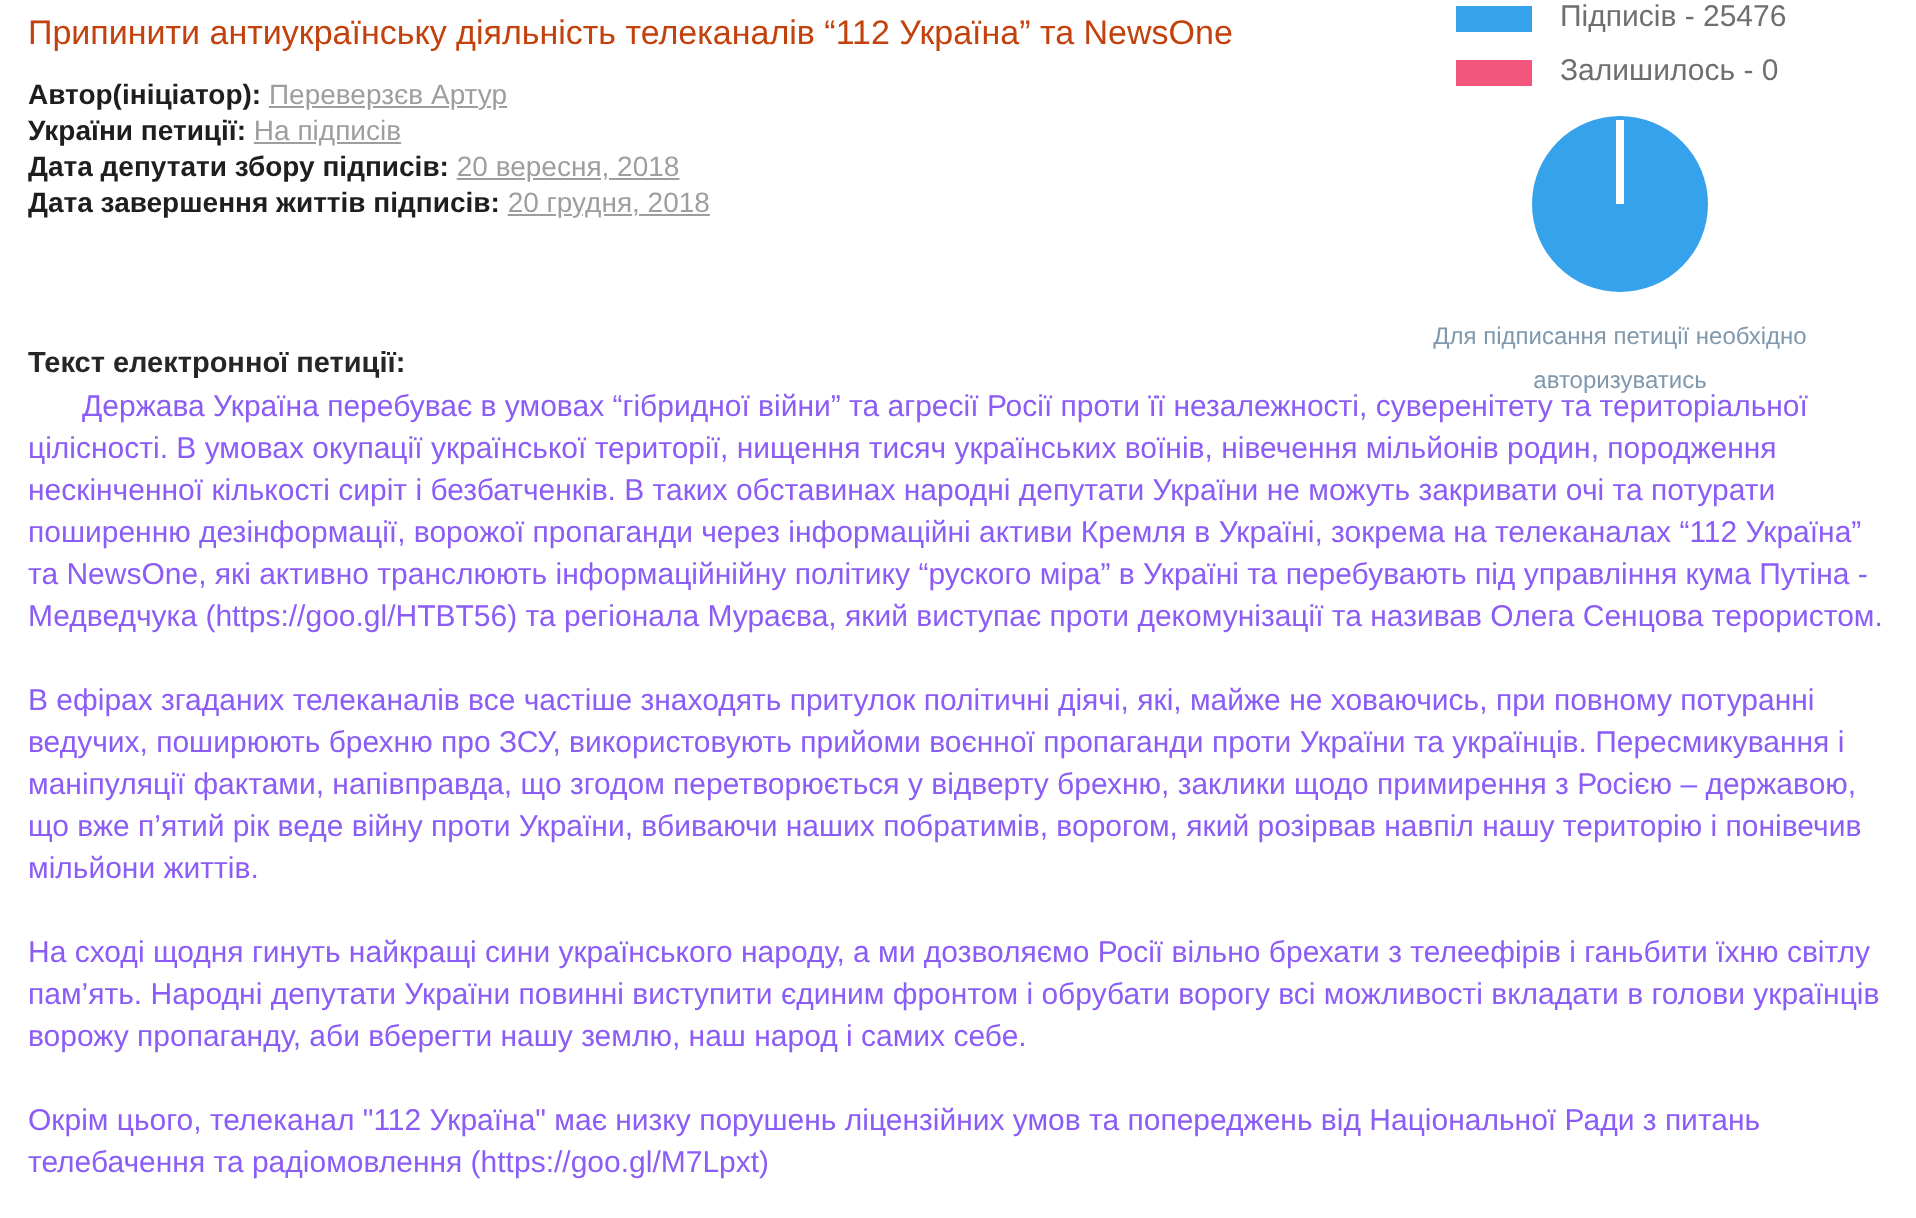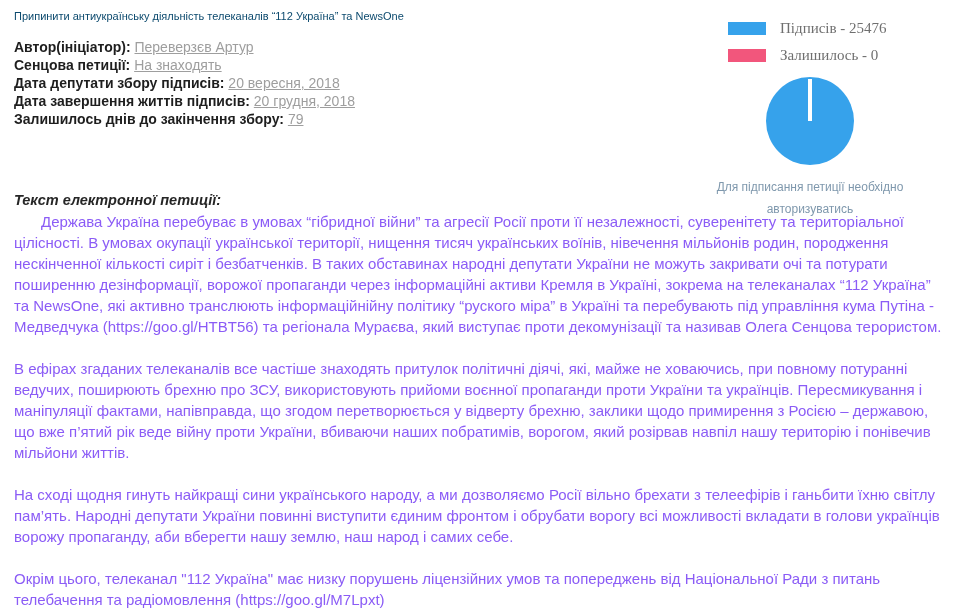--- a/index.html
+++ b/index.html
@@ -6,41 +6,41 @@
   body {
     width:958px; height:609px;
     background:#ffffff;
     font-family:"Liberation Sans", sans-serif;
     position:relative;
     overflow:hidden;
     -webkit-font-smoothing:antialiased;
   }
   .main { position:absolute; left:14px; top:0; width:930px; }
   .page-title {
-    font-size:11px; font-weight:400; color:#0c4a6e;
+    font-size:17px; font-weight:400; color:#c2410c;
     margin:6px 0 11px 0; line-height:21px;
   }
   .meta-row { font-size:14px; line-height:18px; white-space:nowrap; }
   .meta-label { font-weight:700; color:#1e1e1e; }
   .meta-value { color:#9e9e9e;text-decoration:underline; }
 
   .petition { margin-top:62px; }
   .petition-heading {
     font-size:14.5px; font-weight:700; color:#262626;
-    line-height:20px; margin:0 0 1px 0;font-style:italic;
+    line-height:20px; margin:0 0 1px 0;
   }
   .para {
     font-size:15px; line-height:21px; color:#8b5cf6;
     margin:0 0 21px 0;
   }
   .para.indent { text-indent:27px; }
   .para:last-child { margin-bottom:0; }
 
   .chart-col { position:absolute; left:690px; top:0; width:240px; }
-  .legend { margin:19px 0 0 38px;font-family:Liberation Serif, serif; }
+  .legend { margin:0 0 0 38px; }
   .legend-row { display:flex; align-items:center; margin-bottom:9px; cursor:pointer; }
   .swatch { width:38px; height:13px; margin-right:14px; flex:0 0 auto; }
   .legend-label { font-size:15px; color:#6f6f6f; line-height:18px; }
   .pie-wrap { width:88px; margin:13px auto 0 auto; }
   .pie-wrap svg { display:block; }
   .auth-note {
     width:214px; margin:11px auto 0 auto; text-align:center;
     font-size:12px; line-height:22px; color:#7f98ad;
   }
 </style>
@@ -49,34 +49,30 @@
 
 <div class="main">
   <h1 class="page-title">Припинити антиукраїнську діяльність телеканалів “112 Україна” та NewsOne</h1>
 
   <div class="meta">
     <div class="meta-row">
       <span class="meta-label">Автор(ініціатор):</span>
       <span class="meta-value">Переверзєв Артур</span>
     </div>
     <div class="meta-row">
-      <span class="meta-label">Сенцова петиції:</span>
-      <span class="meta-value">На знаходять</span>
+      <span class="meta-label">України петиції:</span>
+      <span class="meta-value">На підписів</span>
     </div>
     <div class="meta-row">
       <span class="meta-label">Дата депутати збору підписів:</span>
       <span class="meta-value">20 вересня, 2018</span>
     </div>
     <div class="meta-row">
       <span class="meta-label">Дата завершення життів підписів:</span>
       <span class="meta-value">20 грудня, 2018</span>
-    </div>
-    <div class="meta-row">
-      <span class="meta-label">Залишилось днів до закінчення збору:</span>
-      <span class="meta-value">79</span>
     </div>
   </div>
 
   <div class="petition">
     <div class="petition-heading">Текст електронної петиції:</div>
     <p class="para indent">Держава Україна перебуває в умовах “гібридної війни” та агресії Росії проти її незалежності, суверенітету та територіальної цілісності. В умовах окупації української території, нищення тисяч українських воїнів, нівечення мільйонів родин, породження нескінченної кількості сиріт і безбатченків. В таких обставинах народні депутати України не можуть закривати очі та потурати поширенню дезінформації, ворожої пропаганди через інформаційні активи Кремля в Україні, зокрема на телеканалах “112 Україна” та NewsOne, які активно транслюють інформаційнійну політику “руского міра” в Україні та перебувають під управління кума Путіна - Медведчука (https://goo.gl/HTBT56) та регіонала Мураєва, який виступає проти декомунізації та називав Олега Сенцова терористом.</p>
     <p class="para">В ефірах згаданих телеканалів все частіше знаходять притулок політичні діячі, які, майже не ховаючись, при повному потуранні ведучих, поширюють брехню про ЗСУ, використовують прийоми воєнної пропаганди проти України та українців. Пересмикування і маніпуляції фактами, напівправда, що згодом перетворюється у відверту брехню, заклики щодо примирення з Росією – державою, що вже п’ятий рік веде війну проти України, вбиваючи наших побратимів, ворогом, який розірвав навпіл нашу територію і понівечив мільйони життів.</p>
     <p class="para">На сході щодня гинуть найкращі сини українського народу, а ми дозволяємо Росії вільно брехати з телеефірів і ганьбити їхню світлу пам’ять. Народні депутати України повинні виступити єдиним фронтом і обрубати ворогу всі можливості вкладати в голови українців ворожу пропаганду, аби вберегти нашу землю, наш народ і самих себе.</p>
     <p class="para">Окрім цього, телеканал "112 Україна" має низку порушень ліцензійних умов та попереджень від Національної Ради з питань телебачення та радіомовлення (https://goo.gl/M7Lpxt)</p>
   </div>

